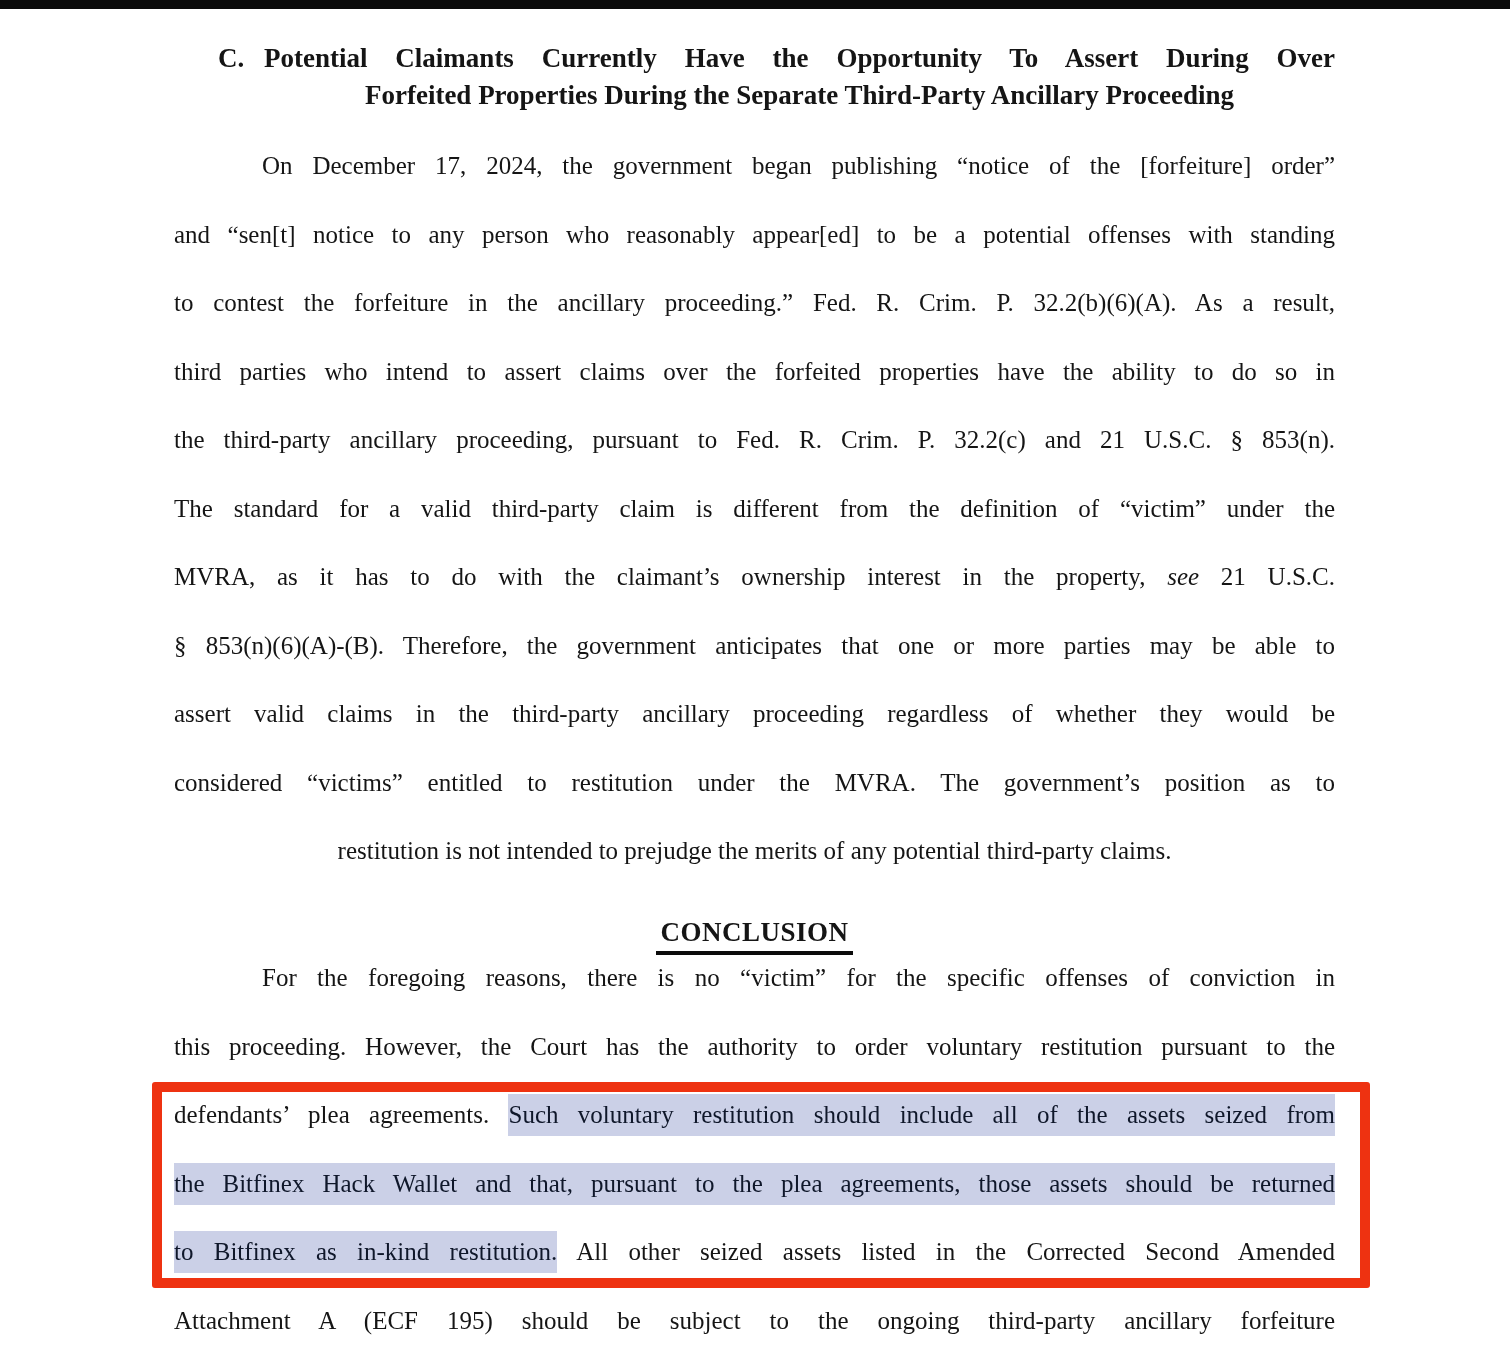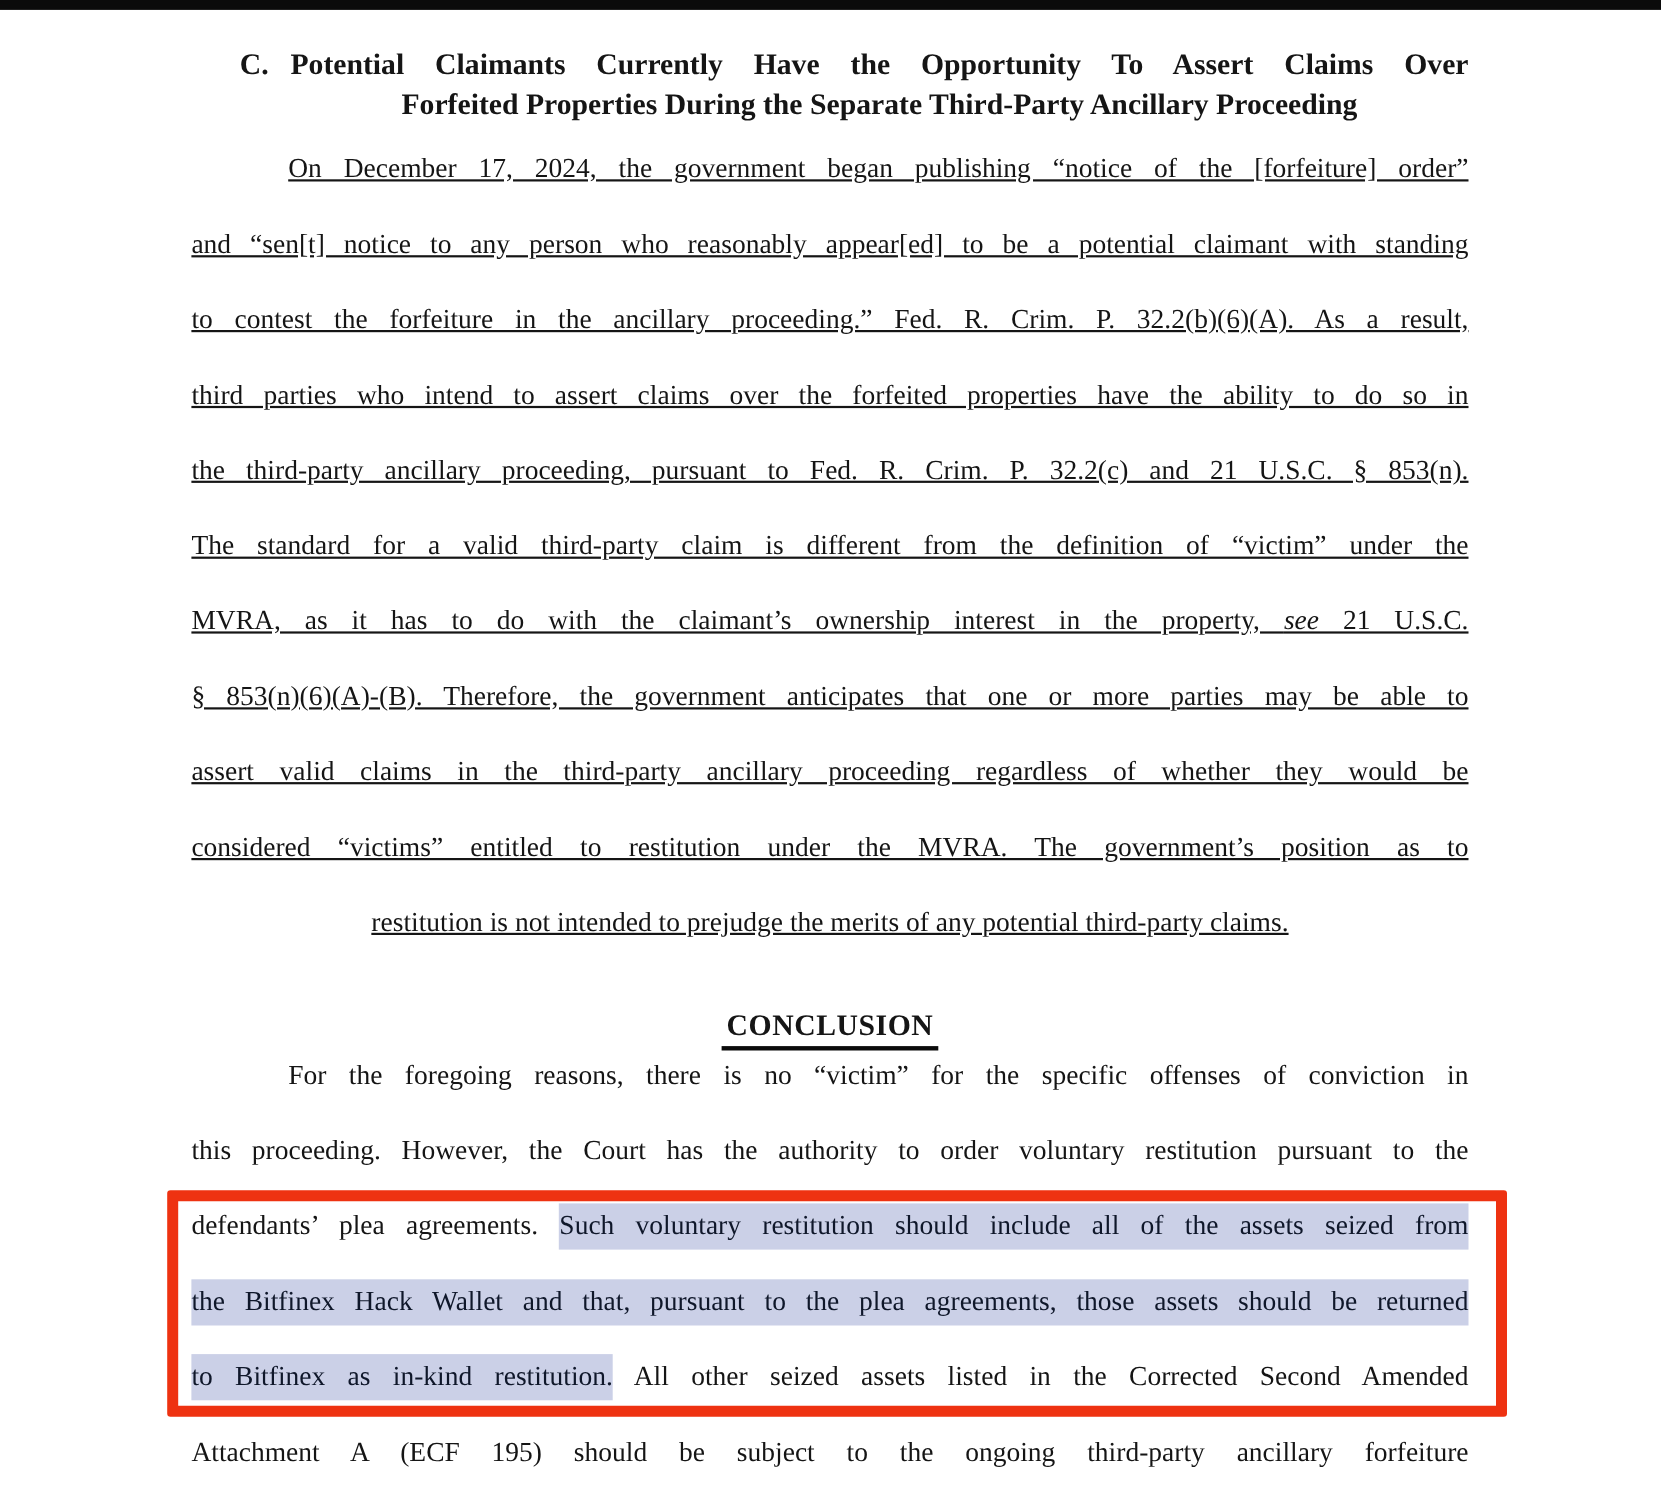--- a/index.html
+++ b/index.html
@@ -33,21 +33,21 @@
   .h-line-just { text-align: justify; text-align-last: justify; word-spacing: -2px; }
   .h-line-left { text-align: center; }
   
   .para {
     position: absolute;
     left: 174px;
     width: 1161px;
     font-size: 25px;
     line-height: 68.5px;
   }
-  .para-1 { top: 120px; text-decoration: underline; }
+  .para-1 { top: 132px; }
   .para-2 { top: 944px; }
   .jline { text-align: justify; text-align-last: justify; word-spacing: -2px; }
   .lline { text-align: center; }
   .indent { padding-left: 88px; }
   .it { font-style: italic; }
   
   .conclusion-wrap {
     position: absolute;
     left: 174px; top: 889px;
     width: 1161px;
@@ -82,28 +82,28 @@
 </head>
 <body>
 
 <div class="page">
 
   <div class="top-edge"></div>
 
   <div class="section-heading">
     <div class="section-label">C.</div>
     <div class="section-title">
-      <div class="h-line-just">Potential Claimants Currently Have the Opportunity To Assert Claims Over</div>
+      <div class="h-line-just">Potential Claimants Currently Have the Opportunity To Assert During Over</div>
       <div class="h-line-left">Forfeited Properties During the Separate Third-Party Ancillary Proceeding</div>
     </div>
   </div>
 
   <div class="para para-1">
     <div class="jline indent">On December 17, 2024, the government began publishing “notice of the [forfeiture] order”</div>
-    <div class="jline">and “sen[t] notice to any person who reasonably appear[ed] to be a potential claimant with standing</div>
+    <div class="jline">and “sen[t] notice to any person who reasonably appear[ed] to be a potential offenses with standing</div>
     <div class="jline">to contest the forfeiture in the ancillary proceeding.” Fed. R. Crim. P. 32.2(b)(6)(A). As a result,</div>
     <div class="jline">third parties who intend to assert claims over the forfeited properties have the ability to do so in</div>
     <div class="jline">the third-party ancillary proceeding, pursuant to Fed. R. Crim. P. 32.2(c) and 21 U.S.C. § 853(n).</div>
     <div class="jline">The standard for a valid third-party claim is different from the definition of “victim” under the</div>
     <div class="jline"><span>MVRA, as it has to do with the claimant’s ownership interest in the property, </span><span class="it">see</span><span> 21 U.S.C.</span></div>
     <div class="jline">§ 853(n)(6)(A)-(B). Therefore, the government anticipates that one or more parties may be able to</div>
     <div class="jline">assert valid claims in the third-party ancillary proceeding regardless of whether they would be</div>
     <div class="jline">considered “victims” entitled to restitution under the MVRA. The government’s position as to</div>
     <div class="lline">restitution is not intended to prejudge the merits of any potential third-party claims.</div>
   </div>

